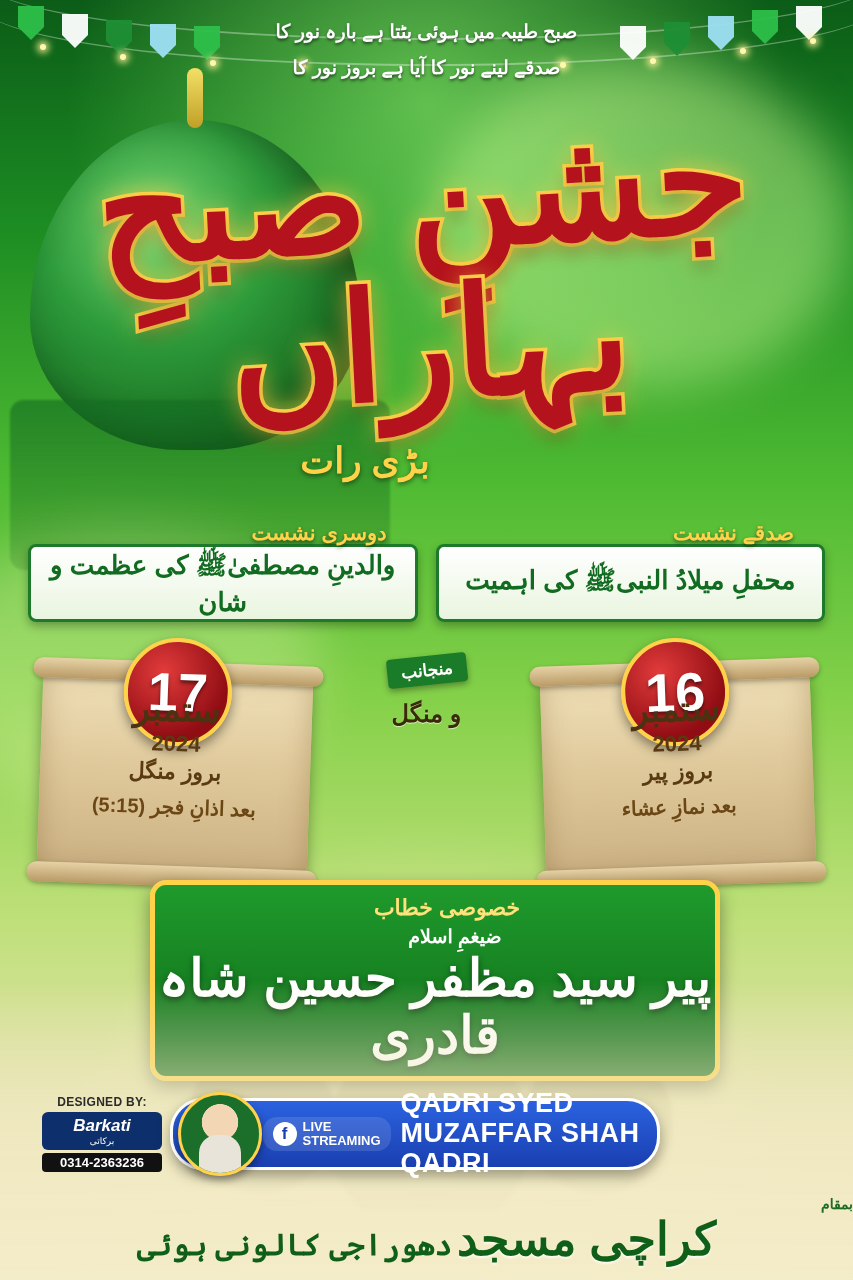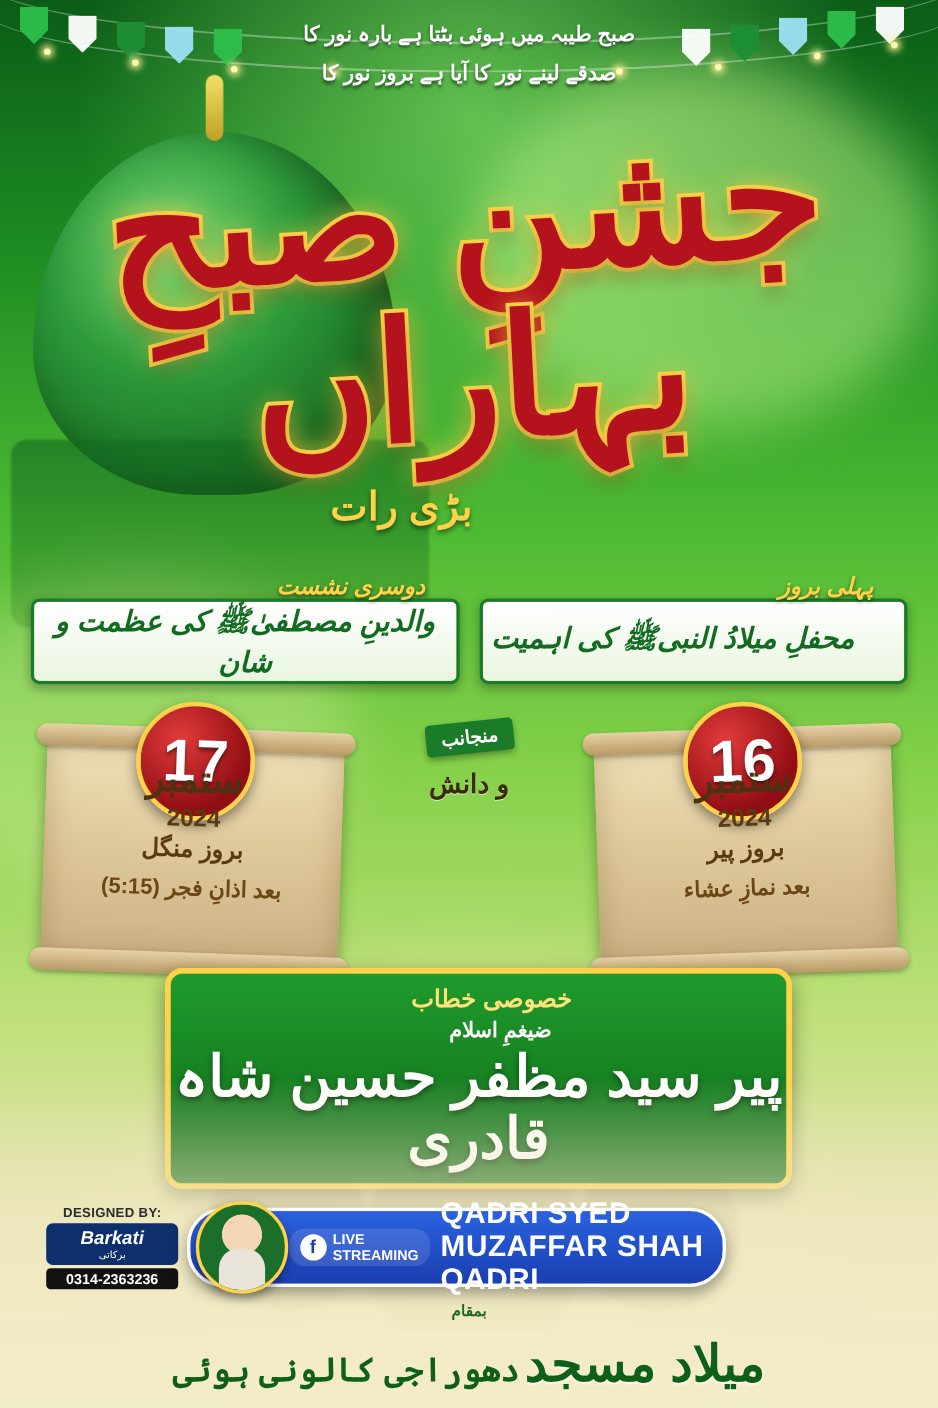--- a/index.html
+++ b/index.html
@@ -93,21 +93,21 @@
   
   .sessions{
     position:absolute;left:28px;top:520px;width:797px;height:100px;
     display:flex;flex-direction:row-reverse;justify-content:space-between;gap:18px;
   }
   .session{
     position:relative;flex:1;height:72px;margin-top:24px;
     background:linear-gradient(180deg,#ffffff,#e9f5df);
     border:3px solid #1d7a2a;border-radius:8px;
     box-shadow:0 4px 10px rgba(0,0,0,.3);
-    display:flex;align-items:center;justify-content:flex-start;font-style:italic;
+    display:flex;align-items:center;justify-content:center;
   }
   .session-text{
     direction:rtl;color:#116b20;font-weight:bold;font-size:26px;text-align:center;
     padding:0 8px;
   }
   .session-tag{
     position:absolute;top:-26px;right:28px;direction:rtl;
     color:#ffd24a;font-size:21px;font-weight:bold;
     text-shadow:0 2px 4px rgba(0,0,0,.55);
   }
@@ -214,21 +214,21 @@
   }
   .speaker-photo:after{
     content:"";position:absolute;left:18px;top:40px;width:42px;height:40px;border-radius:18px 18px 0 0;
     background:#e9e4da;
   }
   
   .venue{
     position:absolute;left:0;bottom:14px;width:853px;text-align:center;direction:rtl;
   }
   .venue-seal{
-    display:block;margin:0 auto 14px;direction:rtl;color:#1f6b22;font-size:14px;font-weight:bold;
+    display:block;margin:0 auto 1px;direction:rtl;color:#1f6b22;font-size:14px;font-weight:bold;text-align:right;
   }
   .venue-name{
     color:#0f5f19;font-size:46px;font-weight:bold;line-height:1.15;
     text-shadow:0 2px 2px rgba(255,255,255,.7);
   }
   .venue-area{
     color:#0f5f19;font-size:30px;font-weight:bold;
   }
 </style>
 </head>
@@ -271,21 +271,21 @@
     <div>صدقے لینے نور کا آیا ہے بروز نور کا</div>
   </div>
 
   <div class="title-wrap">
     <div class="title-main">جشنِ صبحِ بہاراں</div>
   </div>
   <div class="title-sub">بڑی رات</div>
 
   <div class="sessions">
     <div class="session">
-      <div class="session-tag">پہلی بروز</div>
+      <div class="session-tag">صدقے نشست</div>
       <div class="session-text">محفلِ میلادُ النبیﷺ کی اہمیت</div>
     </div>
     <div class="session">
       <div class="session-tag">دوسری نشست</div>
       <div class="session-text">والدینِ مصطفیٰﷺ کی عظمت و شان</div>
     </div>
   </div>
 
   <div class="scrolls">
 
@@ -294,21 +294,21 @@
       <div class="scroll-body">
         <div class="scroll-date">ستمبر</div>
         <div class="scroll-year">2024</div>
         <div class="scroll-year">بروز پیر</div>
         <div class="scroll-note">بعد نمازِ عشاء</div>
       </div>
     </div>
 
     <div class="mid-plaque">
       <div class="mid-flag">منجانب</div>
-      <div class="mid-text">و دانش</div>
+      <div class="mid-text">و منگل</div>
     </div>
 
     <div class="scroll left">
       <div class="day-badge">17</div>
       <div class="scroll-body">
         <div class="scroll-date">ستمبر</div>
         <div class="scroll-year">2024</div>
         <div class="scroll-year">بروز منگل</div>
         <div class="scroll-note">بعد اذانِ فجر (5:15)</div>
       </div>
@@ -344,17 +344,17 @@
     </div>
     <div class="live-name">
       <div>QADRI SYED</div>
       <div>MUZAFFAR SHAH QADRI</div>
     </div>
   </div>
   <div class="speaker-photo"></div>
 
   <div class="venue">
     <span class="venue-seal">بمقام</span>
-    <span class="venue-name">میلاد مسجد</span>
+    <span class="venue-name">کراچی مسجد</span>
     <span class="venue-area">دھوراجی کالونی ہوئی</span>
   </div>
 
 </div>
 
 </body></html>

